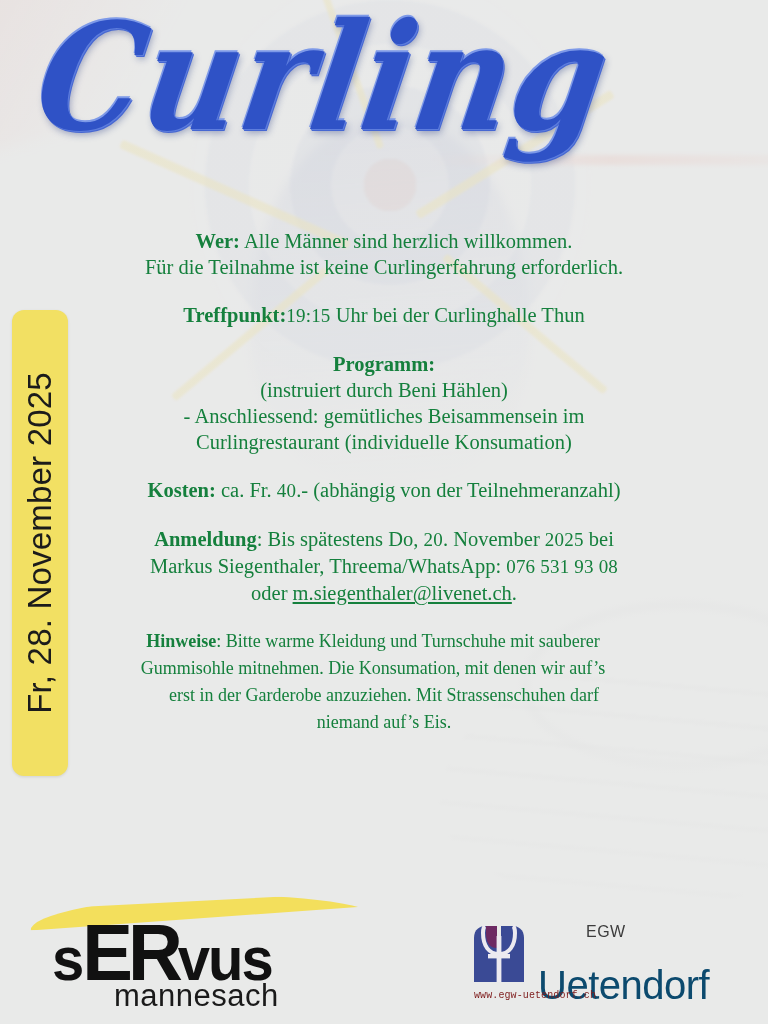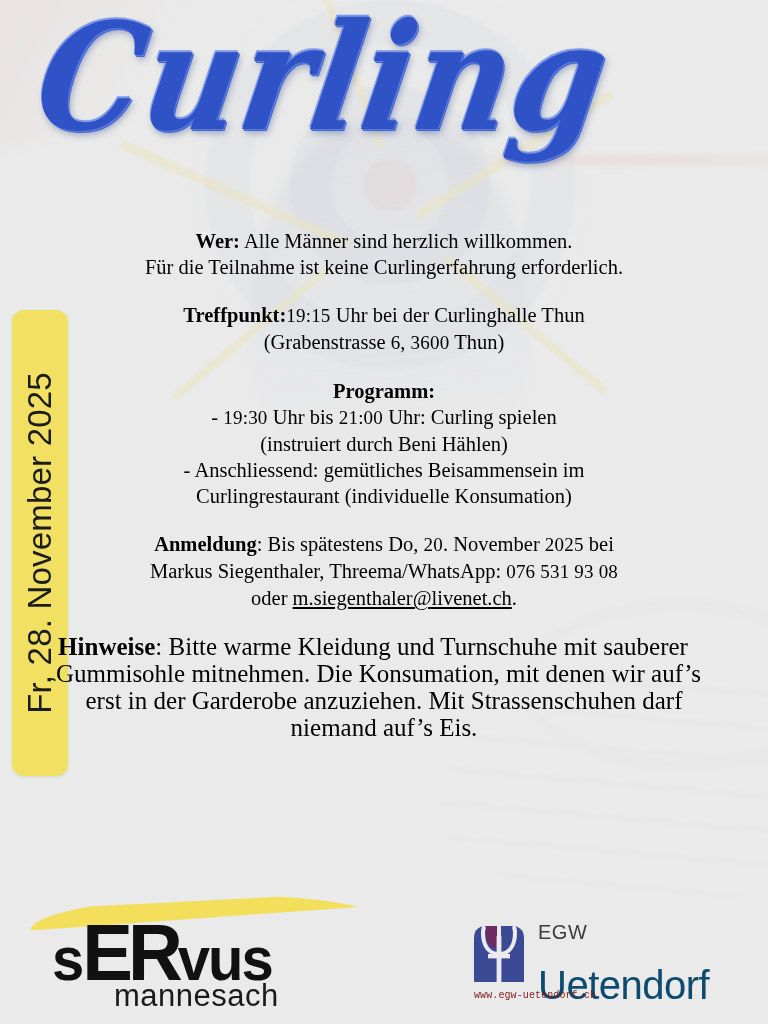--- a/index.html
+++ b/index.html
@@ -95,31 +95,31 @@
     transform:translate(-50%,-50%) rotate(-90deg);
     transform-origin:center center;
     white-space:nowrap;
     font-family:"Liberation Sans","DejaVu Sans",sans-serif;
     font-size:33px;font-weight:400;color:#1b1b1b;letter-spacing:.2px;
   }
 
   
   .content{
     position:absolute;left:78px;top:228px;width:612px;
-    text-align:center;color:#000000;
+    text-align:center;color:#15803d;
     font-family:"Liberation Serif","DejaVu Serif",serif;
     font-size:20.5px;line-height:26px;
   }
   .content .blk{margin:0 0 22px 0;}
   .content .blk:last-child{margin-bottom:0;}
   .content .ln{display:block;white-space:nowrap;}
   b{font-weight:700;}
   .num{font-size:19px;letter-spacing:.2px;margin-top:37px;}
   .link{text-decoration:underline;}
-  .hinweise{font-size:25px;line-height:27px;}
+  .hinweise{font-size:18px;line-height:27px;}
   .hinweise .wide{display:block;white-space:nowrap;margin-left:-22px;}
 
   
   .footer{position:absolute;left:0;top:890px;width:664px;height:134px;}
   .swoosh{
     position:absolute;left:30px;top:6px;width:352px;height:30px;
     background:#f3df5c;
     border-radius:50%/100% 100% 0 0;
     clip-path:polygon(0 30%,100% 0,100% 46%,0 100%);
     transform:rotate(-1.5deg);
@@ -137,21 +137,21 @@
     position:absolute;left:62px;top:56px;width:280px;
     font-family:"Liberation Sans","DejaVu Sans",sans-serif;
     font-weight:400;font-size:31px;color:#1a1a1a;letter-spacing:.5px;
     white-space:nowrap;
   }
   .egw{position:absolute;left:472px;top:34px;width:262px;height:86px;}
   .egw-mark{position:absolute;left:0;top:0;width:54px;height:60px;}
   .egw-txt{position:absolute;left:66px;top:-4px;}
   .egw-egw{
     font-family:"Liberation Sans","DejaVu Sans",sans-serif;
-    font-size:20px;line-height:24px;color:#3c3c3c;letter-spacing:.5px;
+    font-size:16px;line-height:24px;color:#3c3c3c;letter-spacing:.5px;margin-left:48px;
   }
   .egw-name{
     font-family:"Liberation Sans","DejaVu Sans",sans-serif;
     font-size:40px;line-height:42px;color:#0c4a6e;letter-spacing:-.5px;margin-top:20px;
   }
   .egw-url{
     position:absolute;left:2px;top:66px;
     font-family:Liberation Mono, monospace;
     font-size:10px;color:#7f1d1d;letter-spacing:.1px;white-space:nowrap;
   }
@@ -188,31 +188,32 @@
 
   <div class="content">
 
     <div class="blk">
       <span class="ln"><b>Wer:</b><span> Alle Männer sind herzlich willkommen.</span></span>
       <span class="ln">Für die Teilnahme ist keine Curlingerfahrung erforderlich.</span>
     </div>
 
     <div class="blk">
       <span class="ln"><b>Treffpunkt:</b><span class="num">19:15</span><span> Uhr bei der Curlinghalle Thun</span></span>
-      <span class="ln"><span>(Grabenstrasse </span><span class="num">6</span><span>, </span><span class="num">3600</span><span> Thun)</span></span>
     </div>
 
     <div class="blk">
       <span class="ln"><b>Programm:</b></span>
-      <span class="ln"><span>- </span><span class="num">19:30</span><span> Uhr bis </span><span class="num">21:00</span><span> Uhr: Curling spielen</span></span>
       <span class="ln">(instruiert durch Beni Hählen)</span>
       <span class="ln">- Anschliessend: gemütliches Beisammensein im</span>
       <span class="ln">Curlingrestaurant (individuelle Konsumation)</span>
     </div>
 
+    <div class="blk">
+      <span class="ln"><b>Kosten:</b><span> ca. Fr. </span><span class="num">40</span><span>.- (abhängig von der Teilnehmeranzahl)</span></span>
+    </div>
 
     <div class="blk">
       <span class="ln"><b>Anmeldung</b><span>: Bis spätestens Do, </span><span class="num">20</span><span>. November </span><span class="num">2025</span><span> bei</span></span>
       <span class="ln"><span>Markus Siegenthaler, Threema/WhatsApp: </span><span class="num">076 531 93 08</span></span>
       <span class="ln"><span>oder </span><span class="link">m.siegenthaler@livenet.ch</span><span>.</span></span>
     </div>
 
     <div class="blk hinweise">
       <span class="wide"><b>Hinweise</b><span>: Bitte warme Kleidung und Turnschuhe mit sauberer</span></span>
       <span class="wide">Gummisohle mitnehmen. Die Konsumation, mit denen wir auf’s</span>

